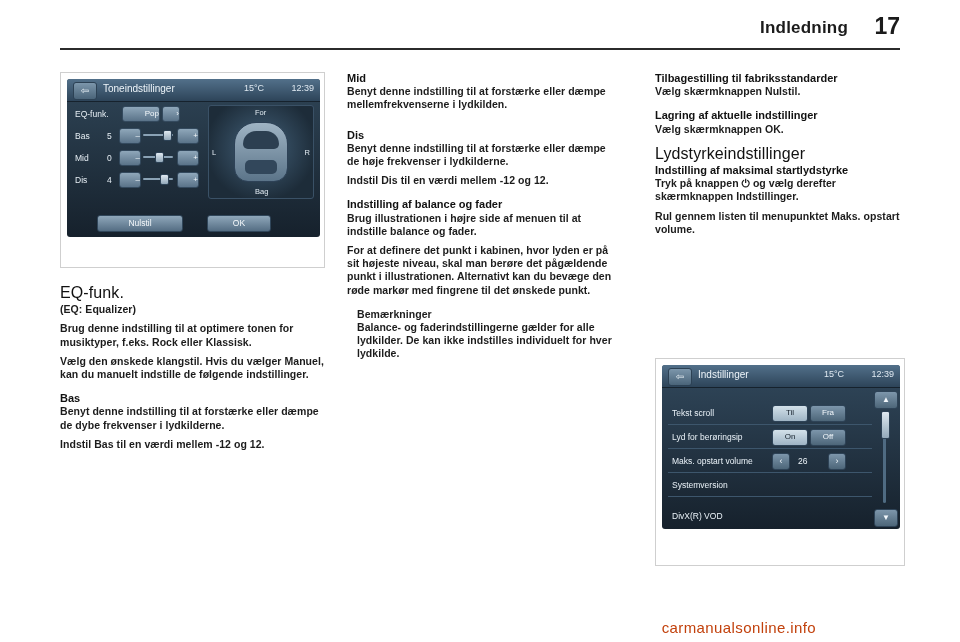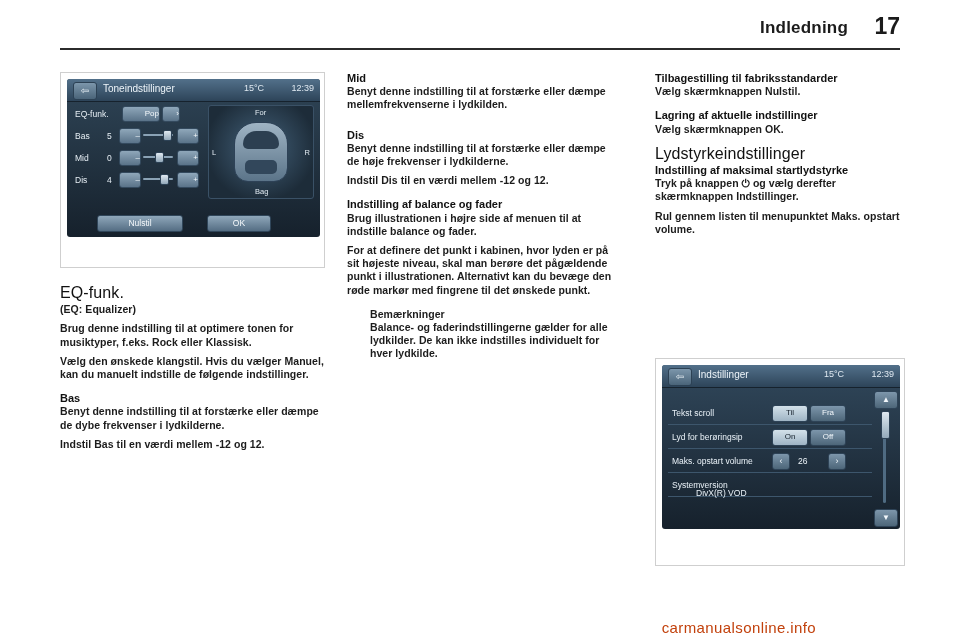--- a/index.html
+++ b/index.html
@@ -74,21 +74,21 @@
     color: #111;
     letter-spacing: 0.1px;
   }
   h3.sub {
     font-size: 11px;
     font-weight: bold;
     margin: 0;
     color: #111;
   }
   .note {
-    margin-left: 23px;
+    margin-left: 10px;
   }
   .note .note-title {
     font-weight: bold;
   }
 
   
   .fig {
     position: absolute;
     left: 60px;
     top: 72px;
@@ -477,21 +477,21 @@
         <div class="lbl">Maks. opstart volume</div>
         <div class="spin" style="left:104px;">‹</div>
         <div class="spin-val" style="left:130px;">26</div>
         <div class="spin" style="left:160px;">›</div>
       </div>
 
       <div class="st-row" style="top:108px;">
         <div class="lbl">Systemversion</div>
       </div>
 
-      <div class="st-row" style="top:116px; border-bottom:none;margin-left:24px;">
+      <div class="st-row" style="top:139px; border-bottom:none;">
         <div class="lbl">DivX(R) VOD</div>
       </div>
 
       <div class="scroll-col">
         <div class="scroll-btn" style="top:0;">▲</div>
         <div class="scroll-track"></div>
         <div class="scroll-thumb"></div>
         <div class="scroll-btn" style="top:118px;">▼</div>
       </div>
     </div>

